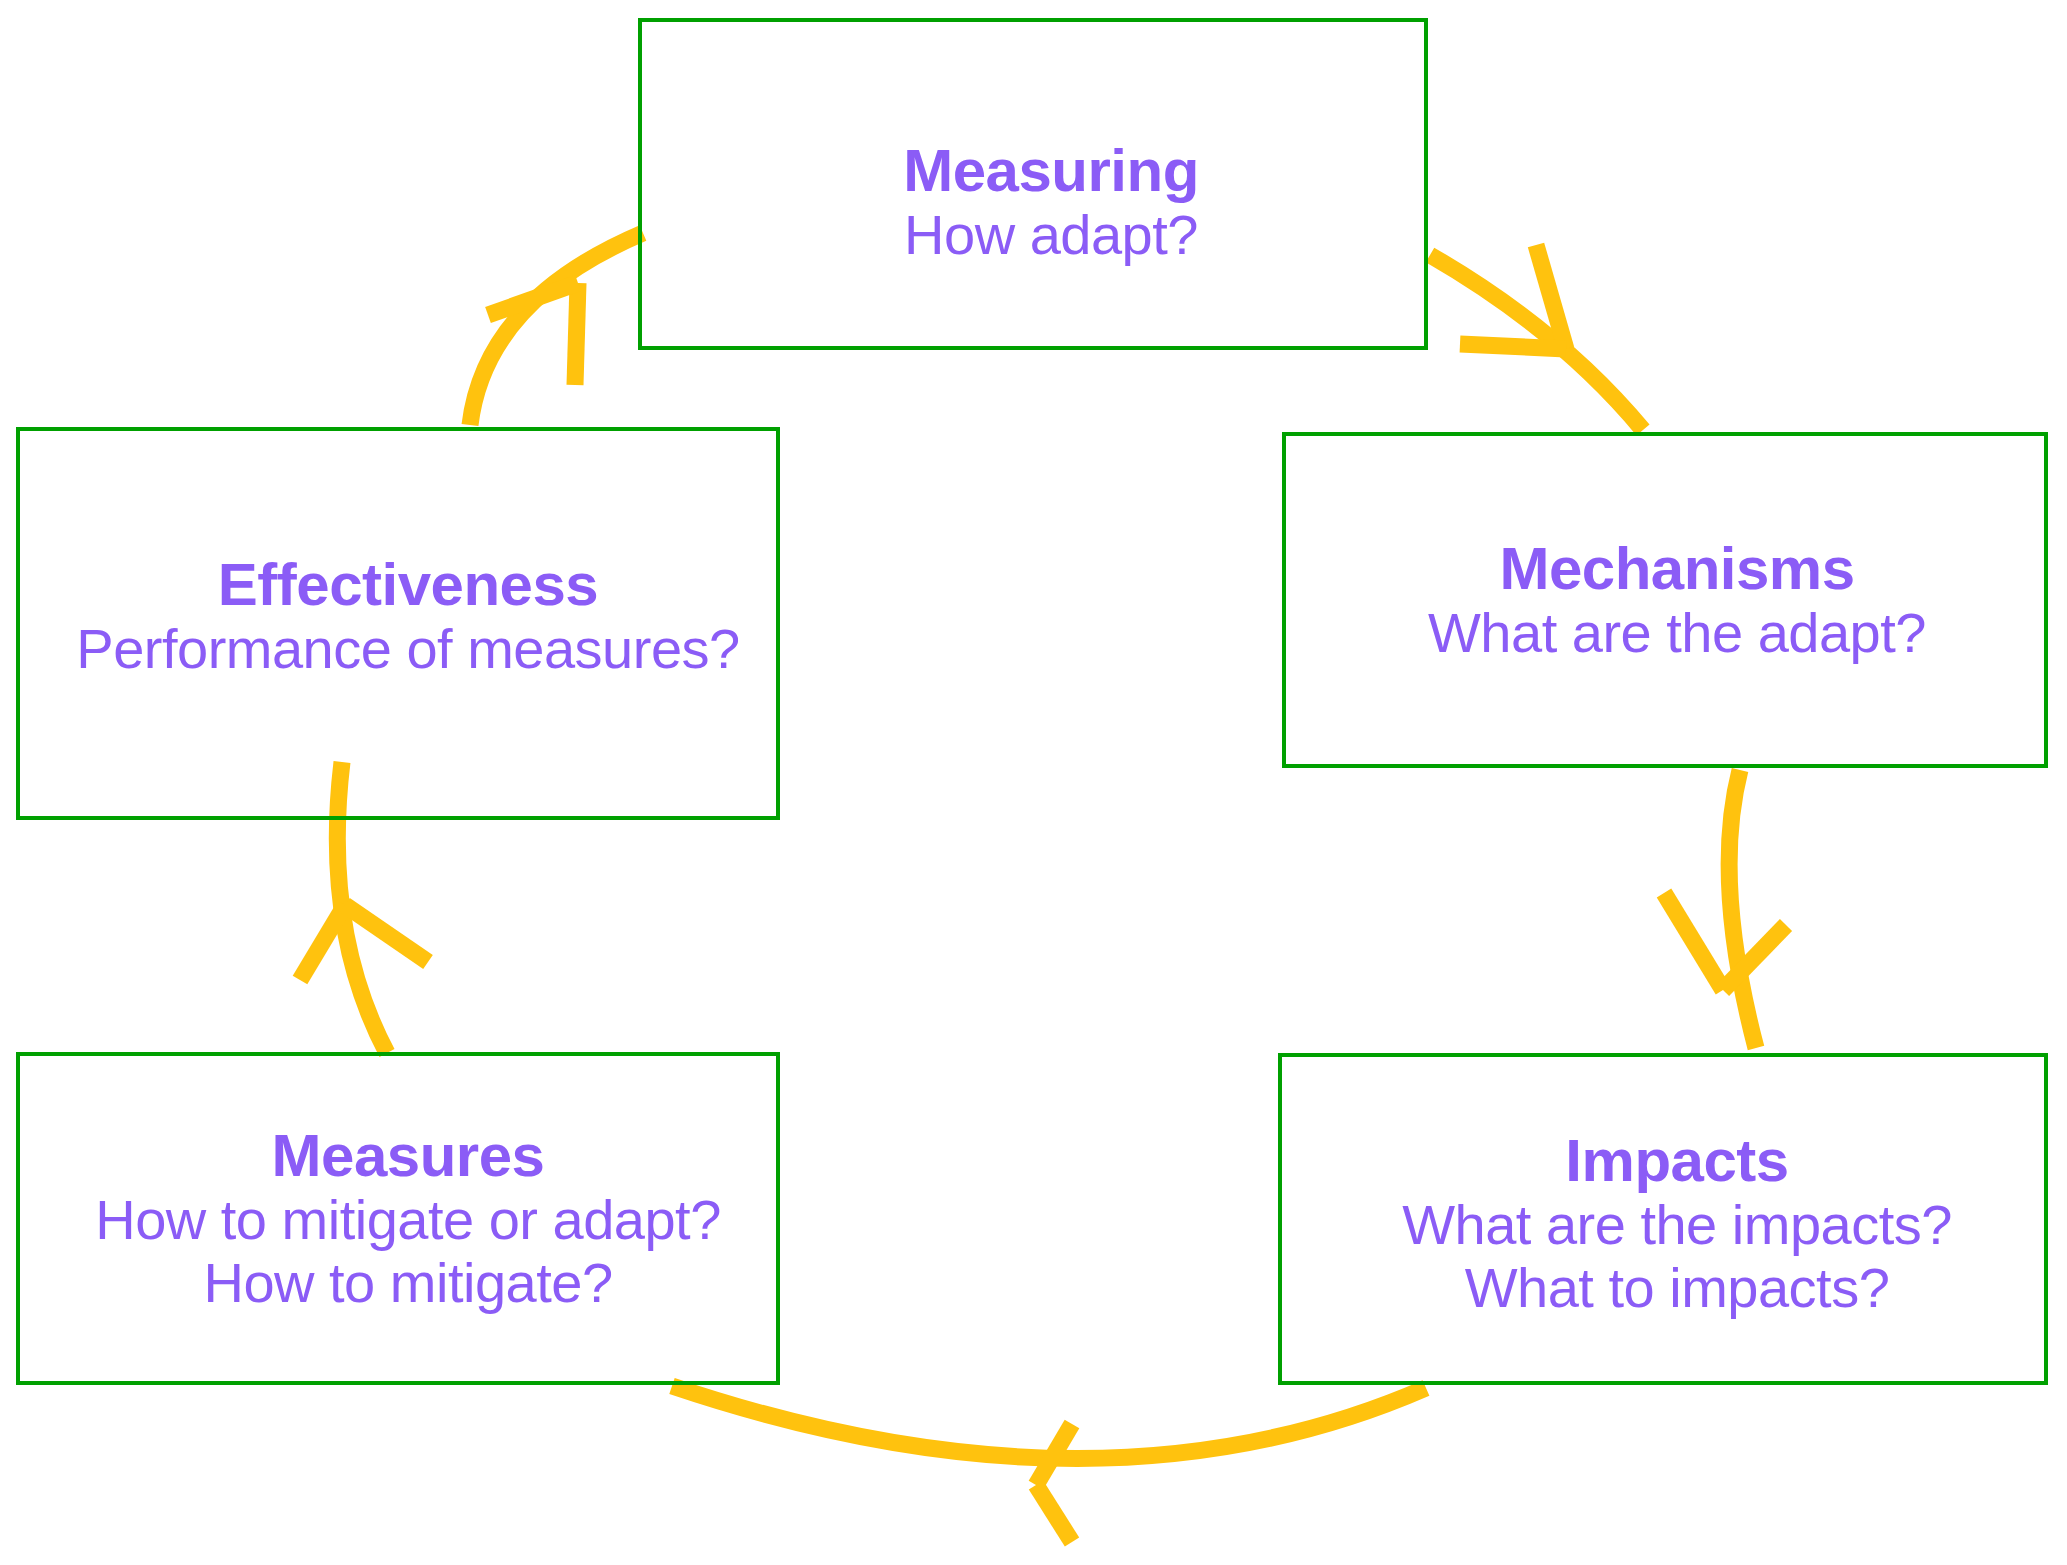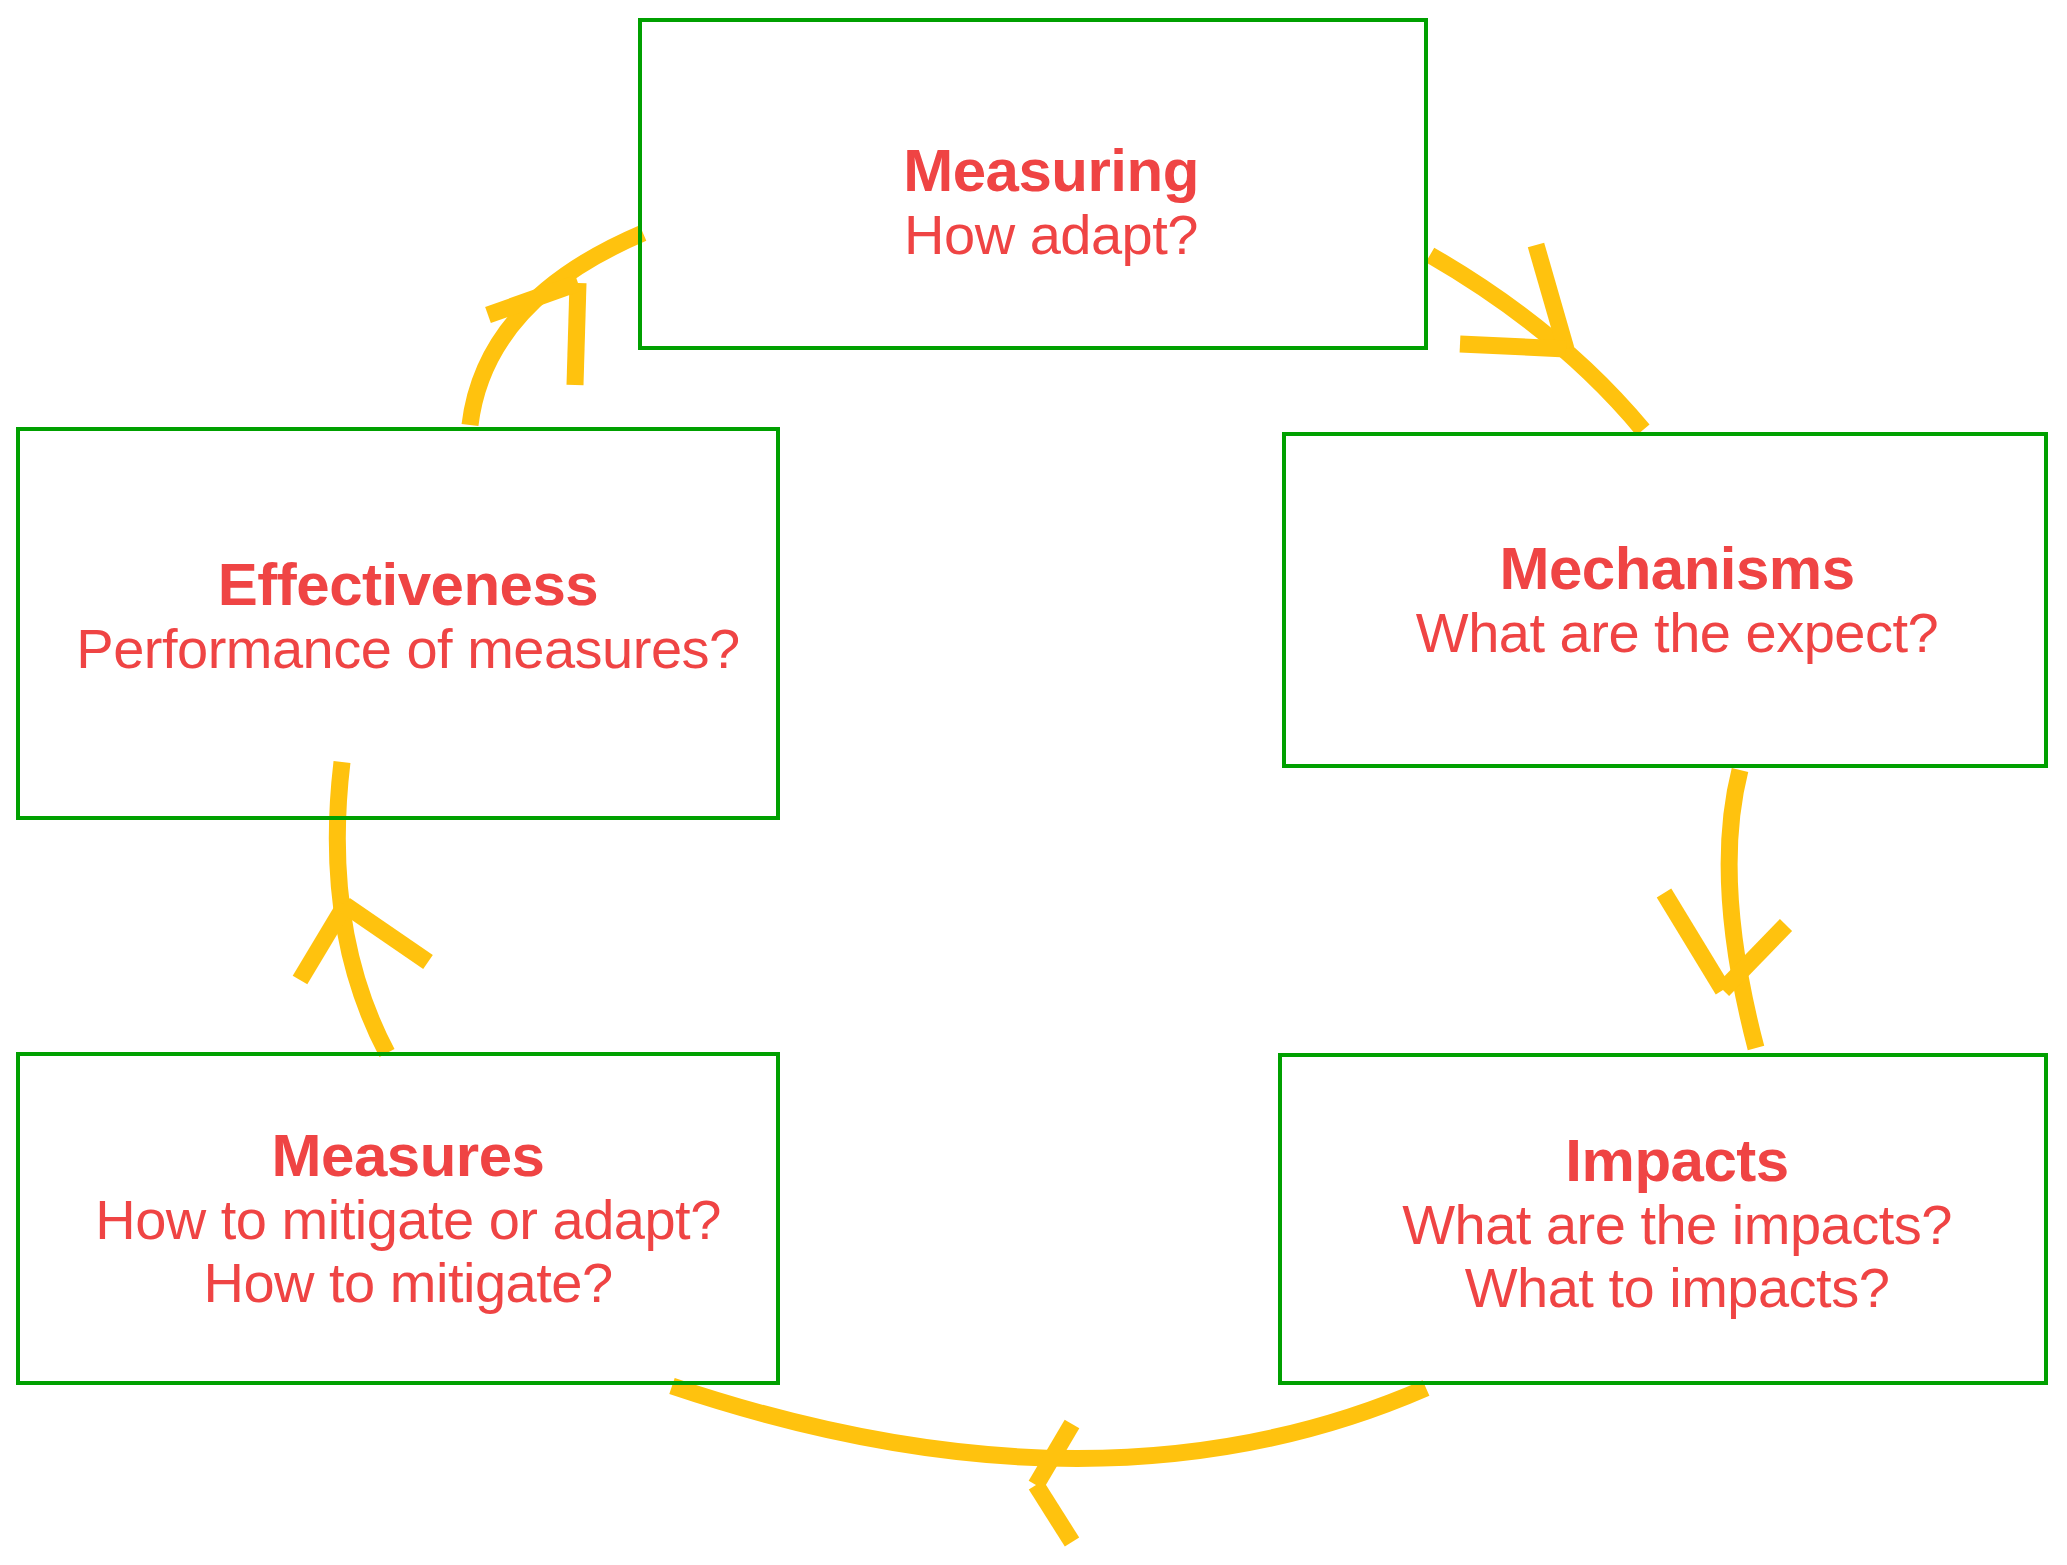--- a/index.html
+++ b/index.html
@@ -26,21 +26,21 @@
   .node-box {
     position: absolute;
     box-sizing: border-box;
     border: 4px solid #00a000;
     background: transparent;
     display: flex;
     flex-direction: column;
     align-items: center;
     justify-content: center;
     text-align: center;
-    color: #ef4444;
+    color: #8b5cf6;
   }
   .node-title {
     font-size: 60px;
     font-weight: bold;
     line-height: 1.12;
     letter-spacing: -0.5px;
     white-space: nowrap;
   }
   .node-sub {
     font-size: 56px;
@@ -104,21 +104,21 @@
   <div class="node-box" id="box-measuring">
     <div class="txt-wrap">
       <div class="node-title">Measuring</div>
       <div class="node-sub">How adapt?</div>
     </div>
   </div>
 
   <div class="node-box" id="box-mechanisms">
     <div class="txt-wrap">
       <div class="node-title">Mechanisms</div>
-      <div class="node-sub">What are the expect?</div>
+      <div class="node-sub">What are the adapt?</div>
     </div>
   </div>
 
   <div class="node-box" id="box-impacts">
     <div class="txt-wrap">
       <div class="node-title">Impacts</div>
       <div class="node-sub">What are the impacts?</div>
       <div class="node-sub">What to impacts?</div>
     </div>
   </div>

